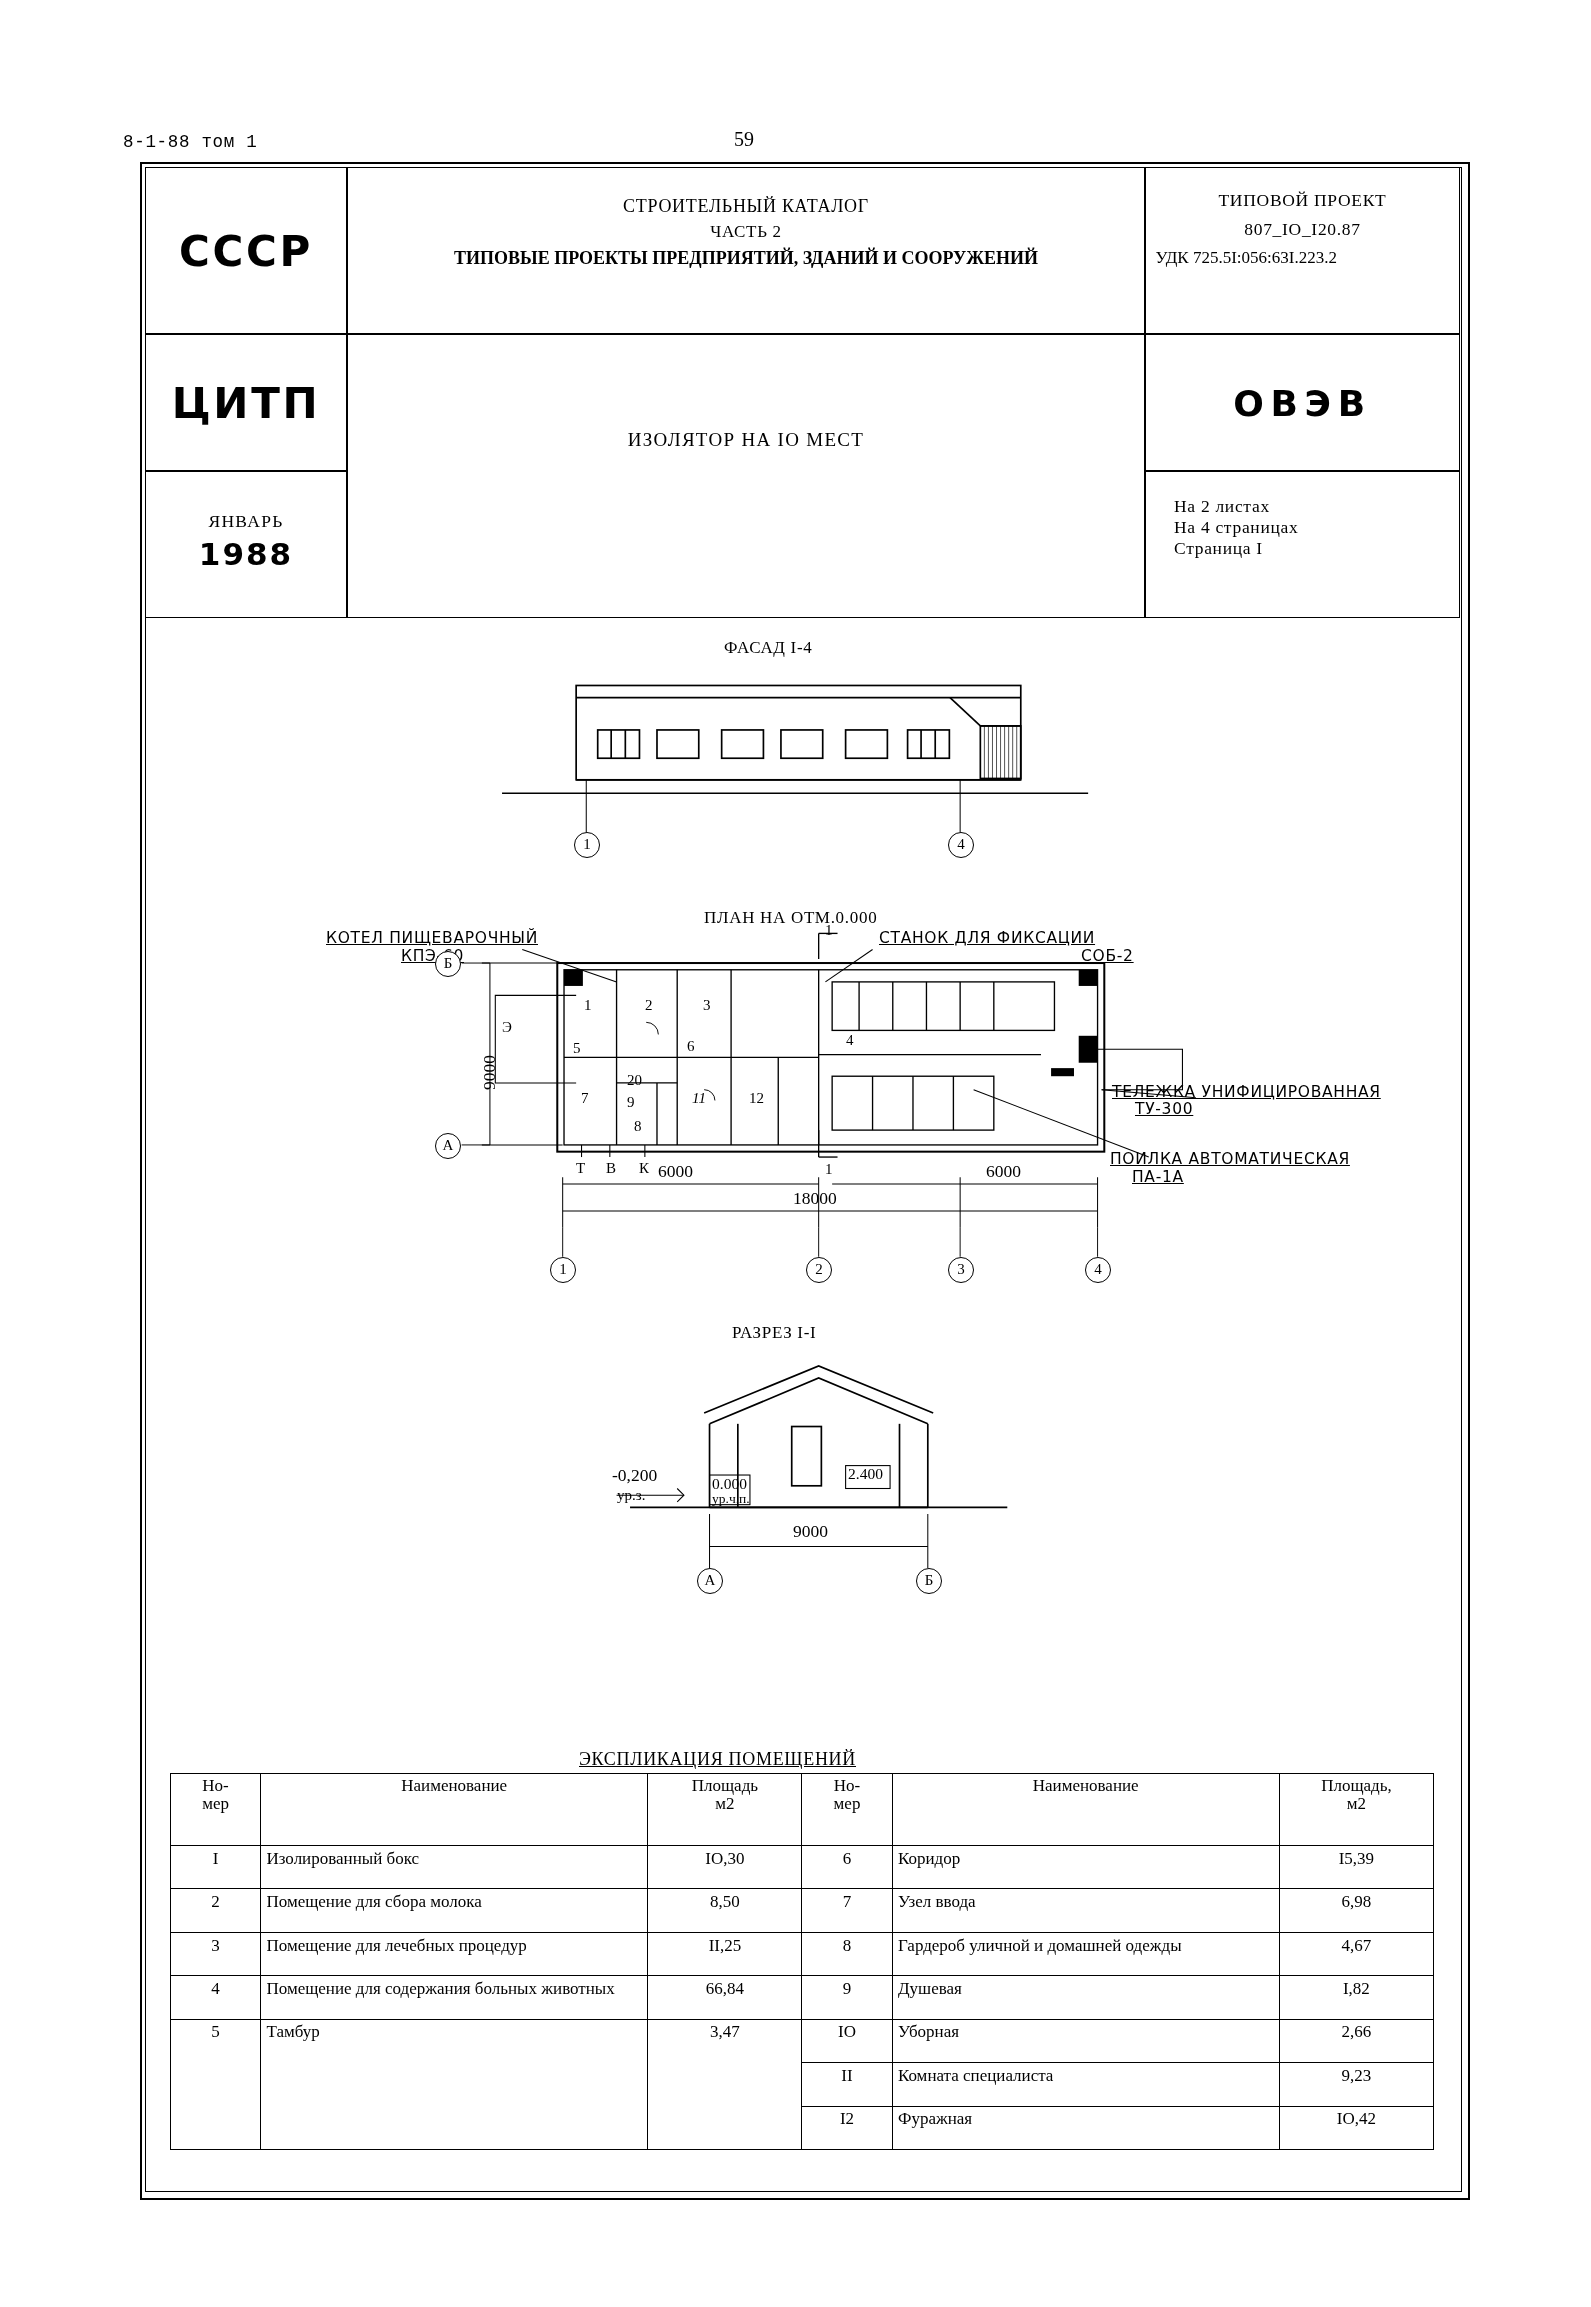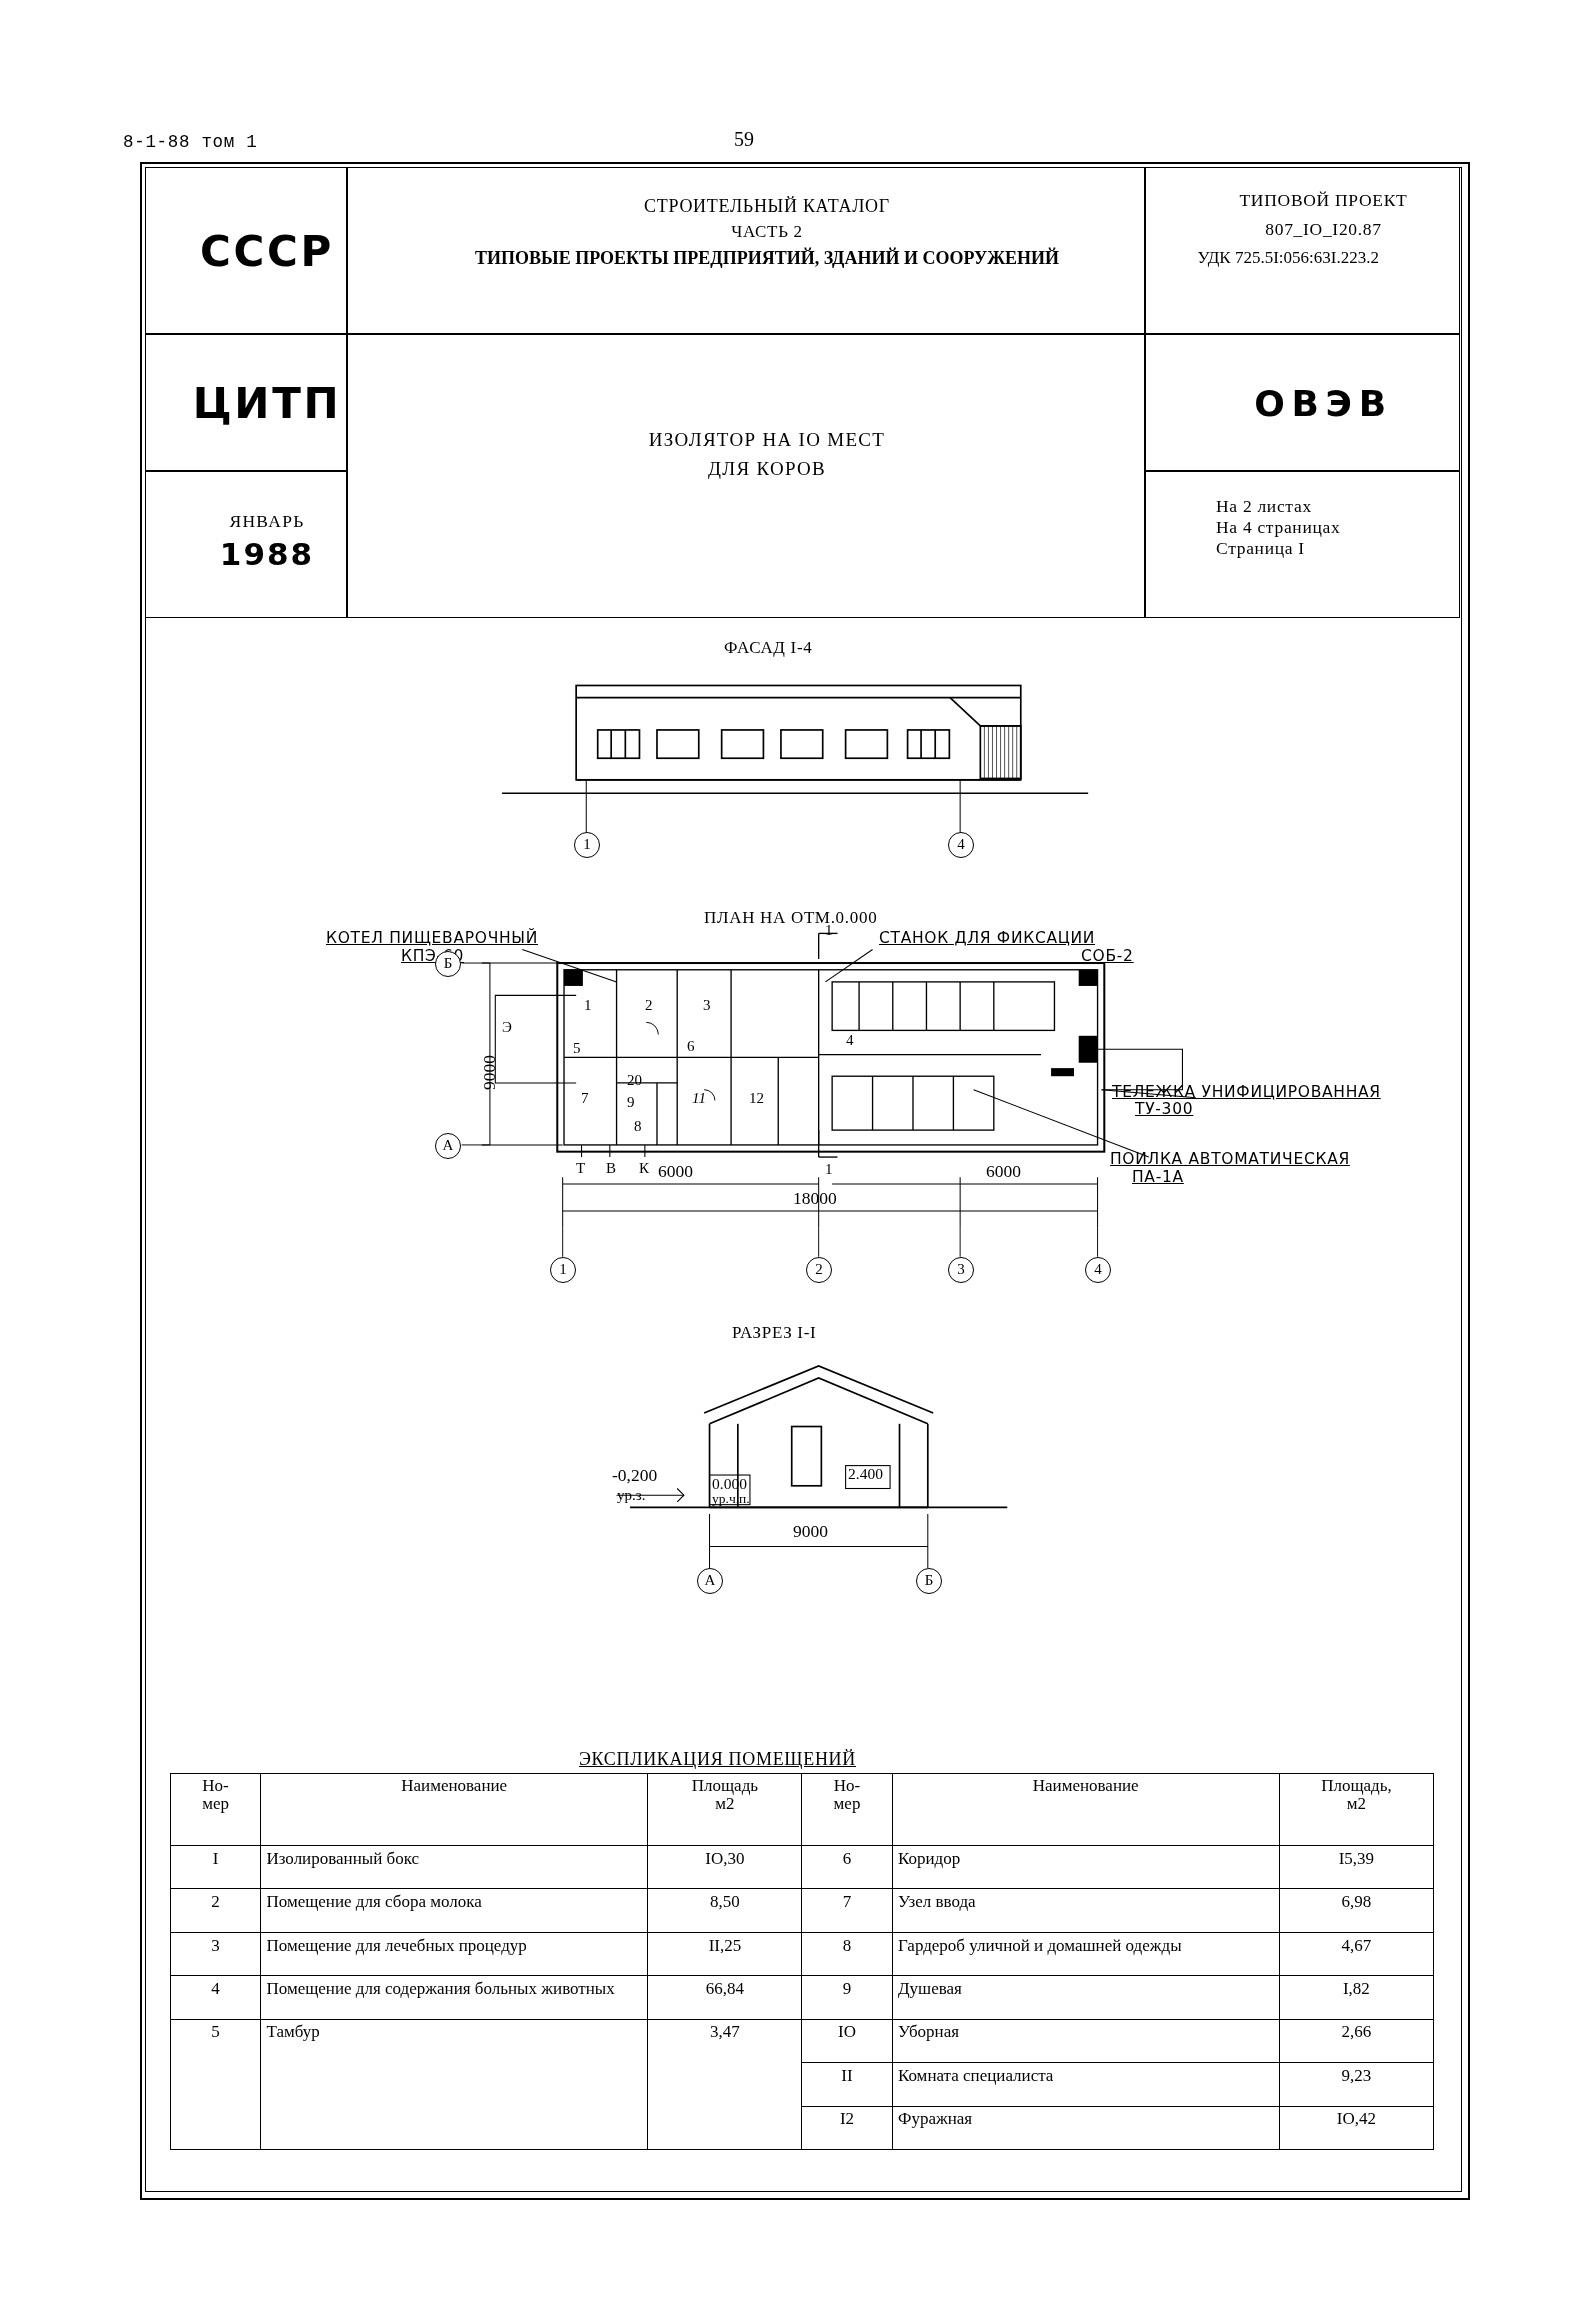--- a/index.html
+++ b/index.html
@@ -7,21 +7,21 @@
   .page{position:absolute;left:0;top:0;width:1313px;height:2307px;}
   .doc-code{position:absolute;left:123px;top:132px;font-family:"Liberation Mono",monospace;font-size:17.5px;letter-spacing:0.7px;}
   .page-num{position:absolute;left:734px;top:128px;font-family:"Liberation Serif",serif;font-size:20px;}
 
   
   .frame{position:absolute;left:140px;top:162px;width:1326px;height:2034px;border:2px solid #000;}
   .frame-inner{position:absolute;left:145px;top:167px;width:1315px;height:2023px;border:0.7px solid #000;}
 
   
   .tb{position:absolute;left:145px;top:167px;width:1315px;height:451px;}
-  .tb .cell{position:absolute;box-sizing:border-box;border:1.3px solid #000;padding-left:42px;}
+  .tb .cell{position:absolute;box-sizing:border-box;border:1.3px solid #000;}
   .tb-l1{left:0;top:0;width:202px;height:167px;}
   .tb-l2{left:0;top:167px;width:202px;height:137px;}
   .tb-l3{left:0;top:304px;width:202px;height:147px;}
   .tb-mid{left:202px;top:0;width:798px;height:167px;}
   .tb-mid2{left:202px;top:167px;width:798px;height:284px;}
   .tb-r1{left:1000px;top:0;width:315px;height:167px;}
   .tb-r2{left:1000px;top:167px;width:315px;height:137px;}
   .tb-r3{left:1000px;top:304px;width:315px;height:147px;}
 
   .cccp{font-family:"DejaVu Sans",sans-serif;font-weight:bold;font-size:42px;letter-spacing:2.7px;text-align:center;line-height:167px;}
@@ -86,21 +86,20 @@
     </div>
 
     <div class="cell tb-mid">
       <div class="mid-t1">СТРОИТЕЛЬНЫЙ КАТАЛОГ</div>
       <div class="mid-t2">ЧАСТЬ 2</div>
       <div class="mid-t3">ТИПОВЫЕ ПРОЕКТЫ ПРЕДПРИЯТИЙ, ЗДАНИЙ И СООРУЖЕНИЙ</div>
     </div>
 
     <div class="cell tb-mid2">
       <div class="mid2-t1">ИЗОЛЯТОР НА IО МЕСТ</div>
-      <div class="mid2-t2">ДЛЯ КОРОВ</div>
     </div>
 
     <div class="cell tb-r1">
       <div class="r1a">ТИПОВОЙ ПРОЕКТ</div>
       <div class="r1b">807_IО_I20.87</div>
       <div class="r1c">УДК 725.5I:056:63I.223.2</div>
     </div>
 
     <div class="cell tb-r2">
       <div class="ovjb">ОВЭВ</div>

